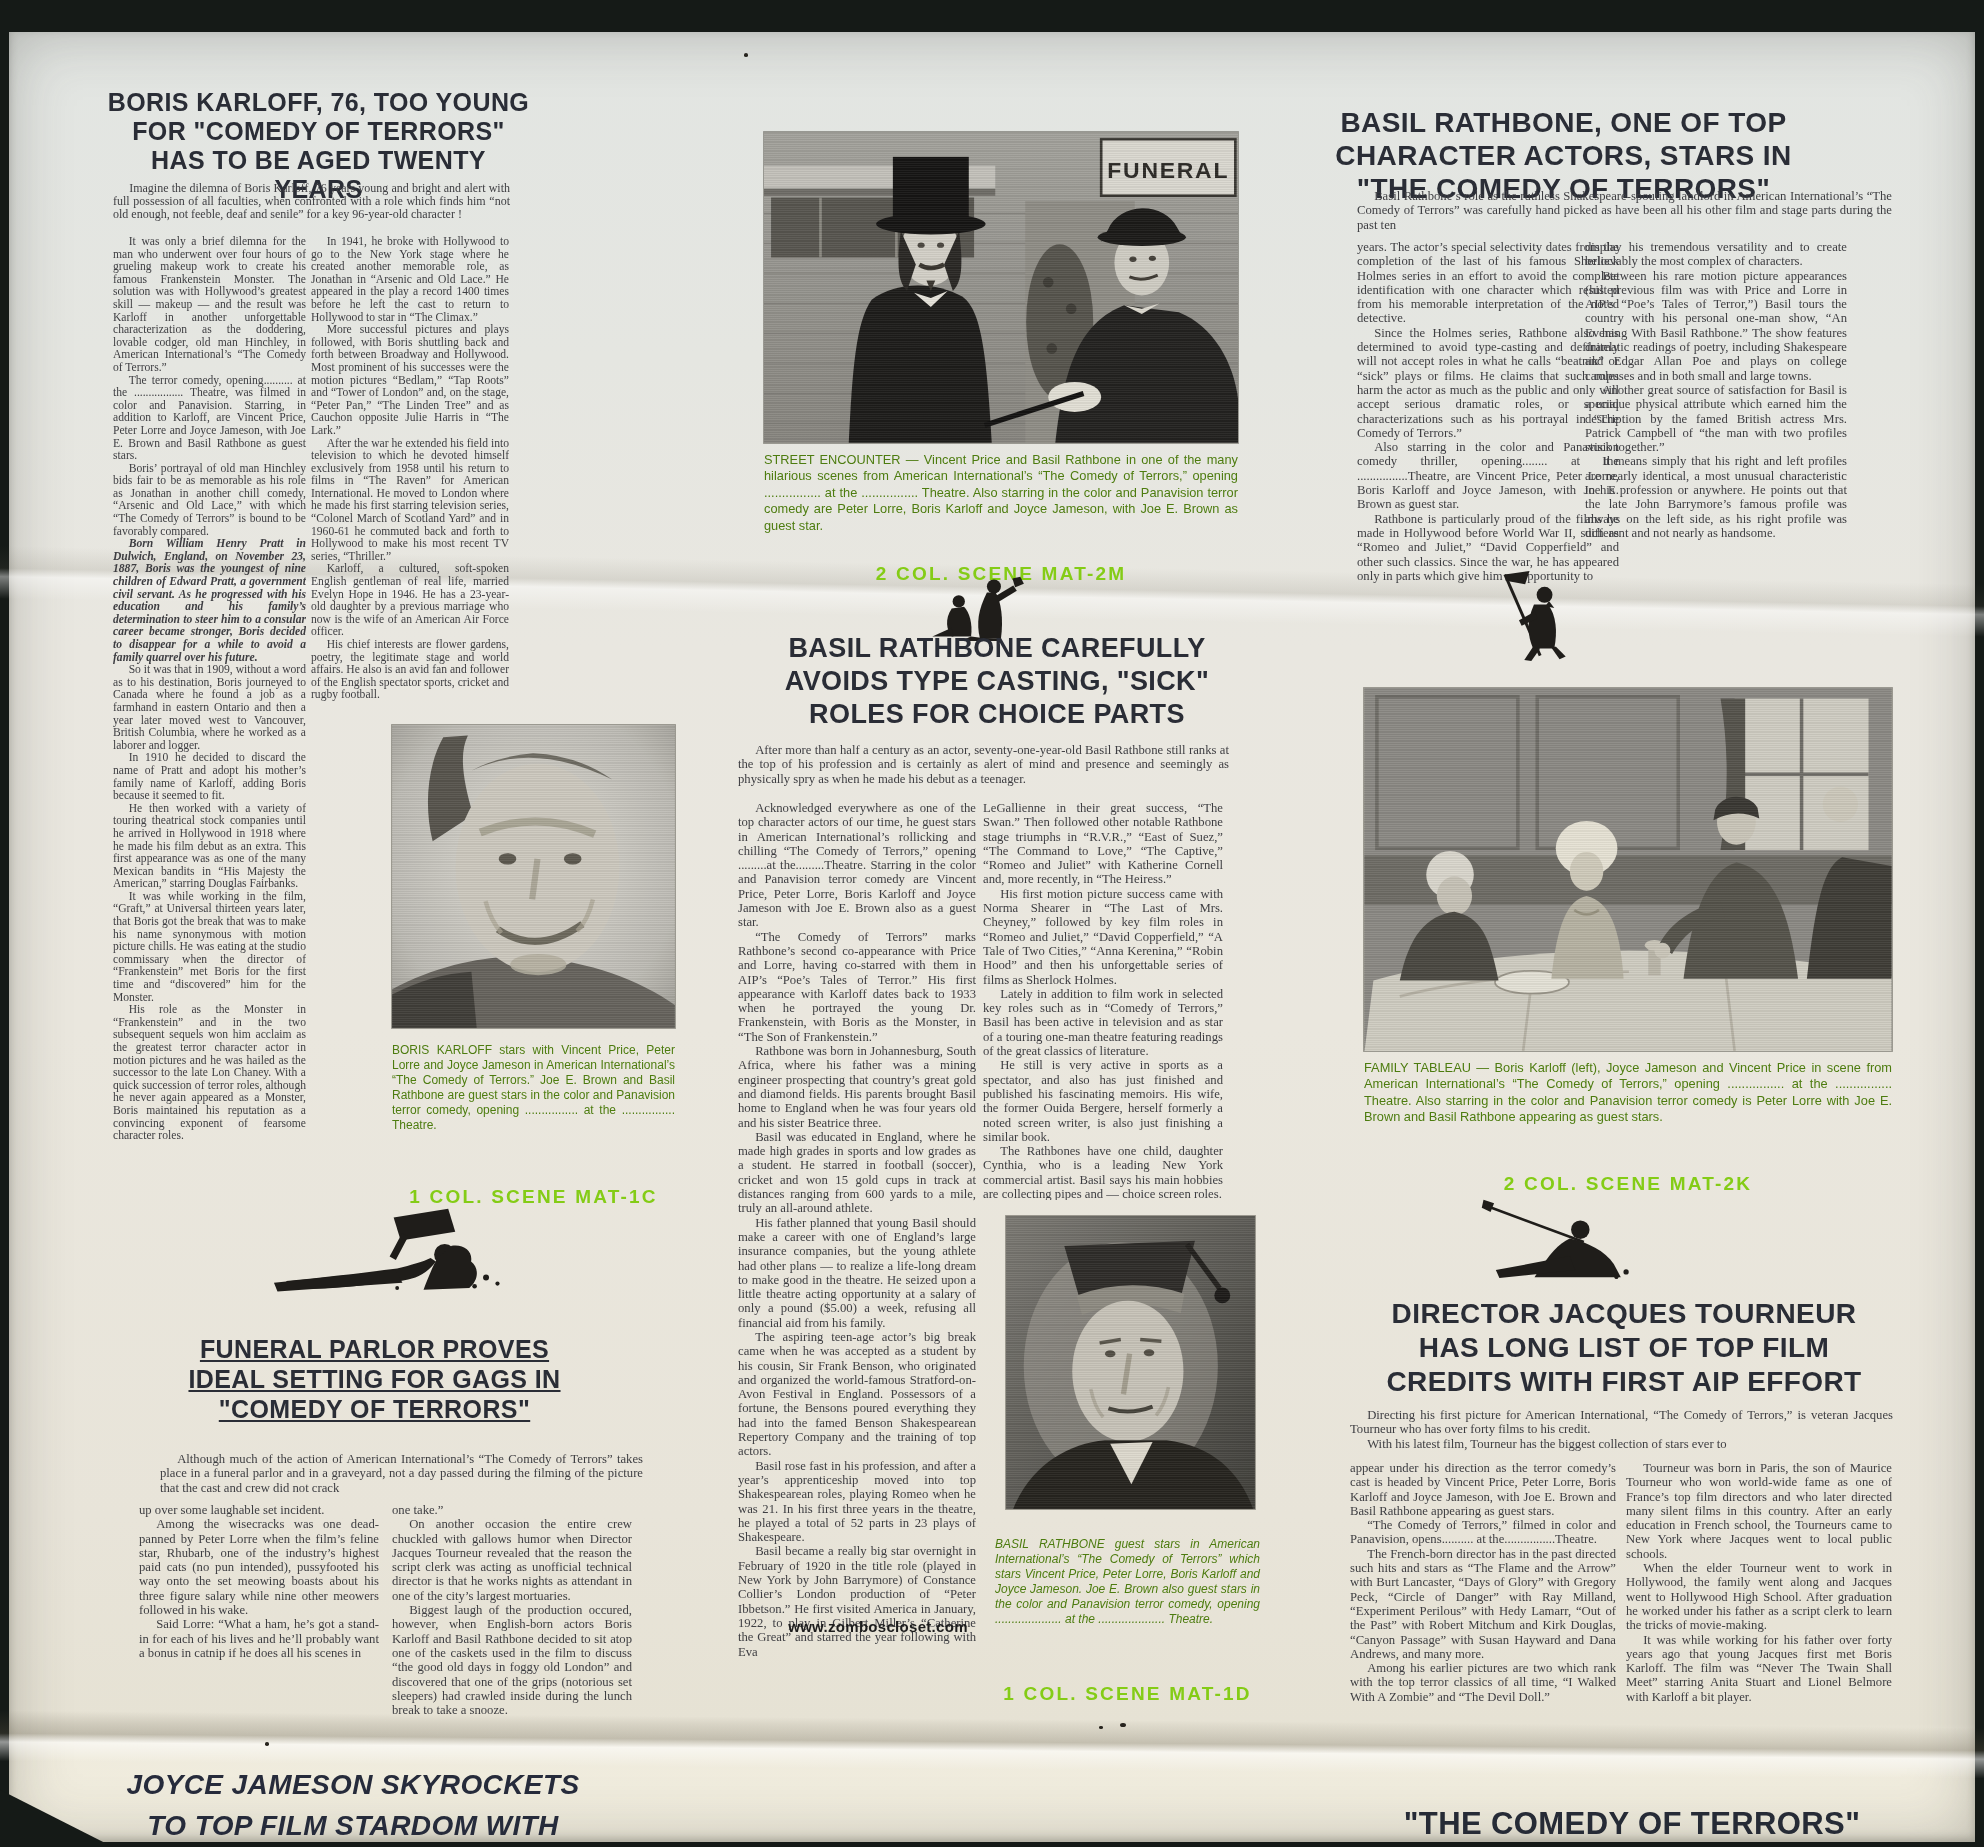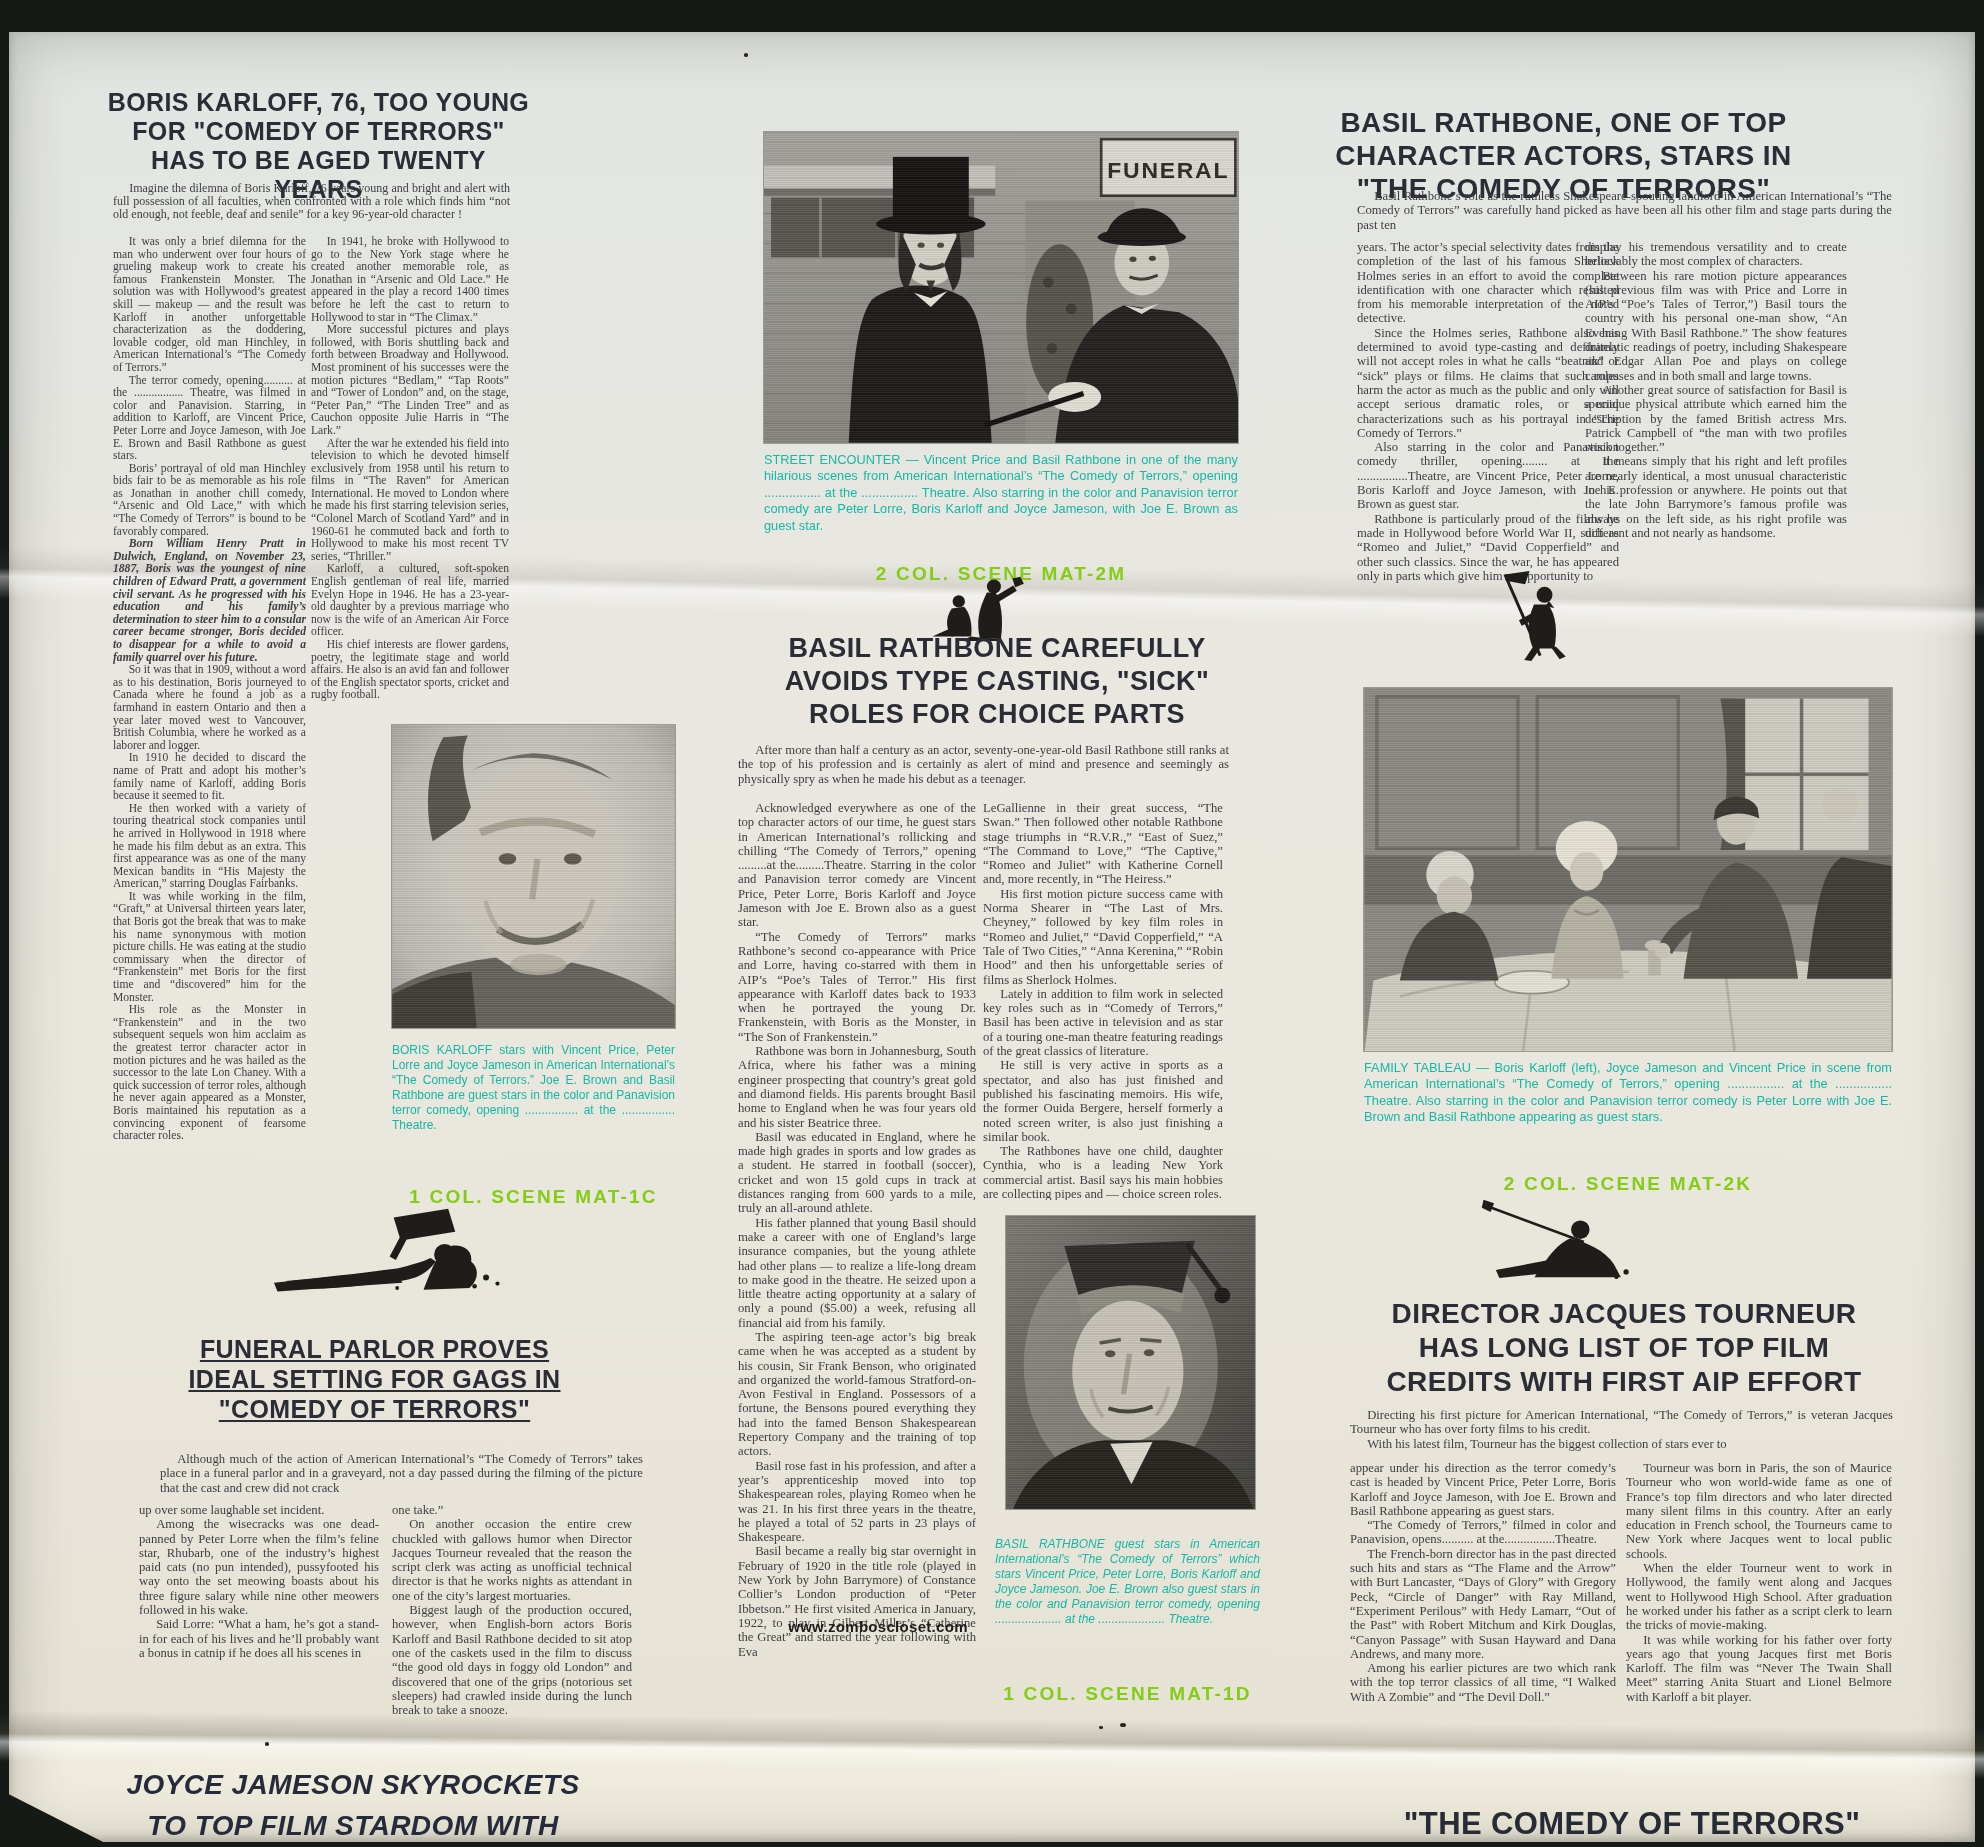--- a/index.html
+++ b/index.html
@@ -33,21 +33,21 @@
 
   .bodytxt {color:#3e3e42; text-align:justify;}
   .body-sm {font-size:11.6px; line-height:12.6px;}
   .body-md {font-size:12.7px; line-height:14.3px;}
   .lead-tl {font-size:12px; line-height:13px;}
   p {margin:0; text-indent:1.35em;}
   p.noind {text-indent:0;}
   p.ital {font-style:italic; font-weight:600;}
 
   .colclip {overflow:hidden;}
-  .caption {font-family:"Liberation Sans",sans-serif; color:#14b8a6; text-align:justify;}
+  .caption {font-family:"Liberation Sans",sans-serif; color:#4d7c0f; text-align:justify;}
   .cap-sm {font-size:12px; line-height:15px;}
   .cap-md {font-size:12.8px; line-height:16.4px;}
   .mat {font-family:"Liberation Sans",sans-serif; font-weight:700; font-size:19px;
         letter-spacing:2.2px; text-align:center; color:#84cc16;}
 
   .photo {position:absolute; overflow:hidden; background:#9a988f;
           box-shadow:0 0 0 0.9px rgba(60,58,50,.5);}
   .photo svg {display:block; width:100%; height:100%;}
   .photo::after {content:""; position:absolute; inset:0; pointer-events:none;
       background:repeating-linear-gradient(0deg, rgba(255,255,255,.05) 0 0.9px, rgba(0,0,0,.05) 0.9px 1.8px);}

